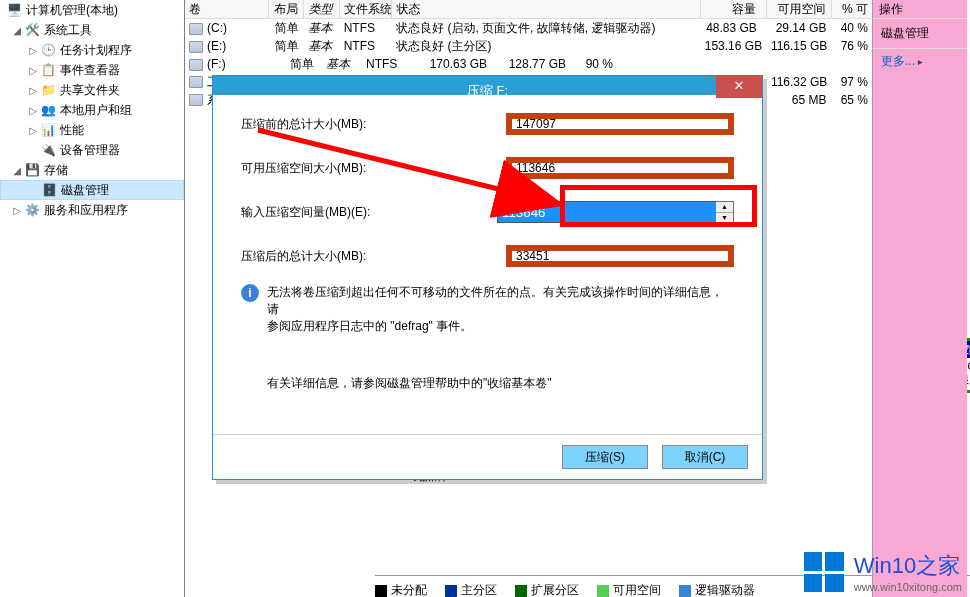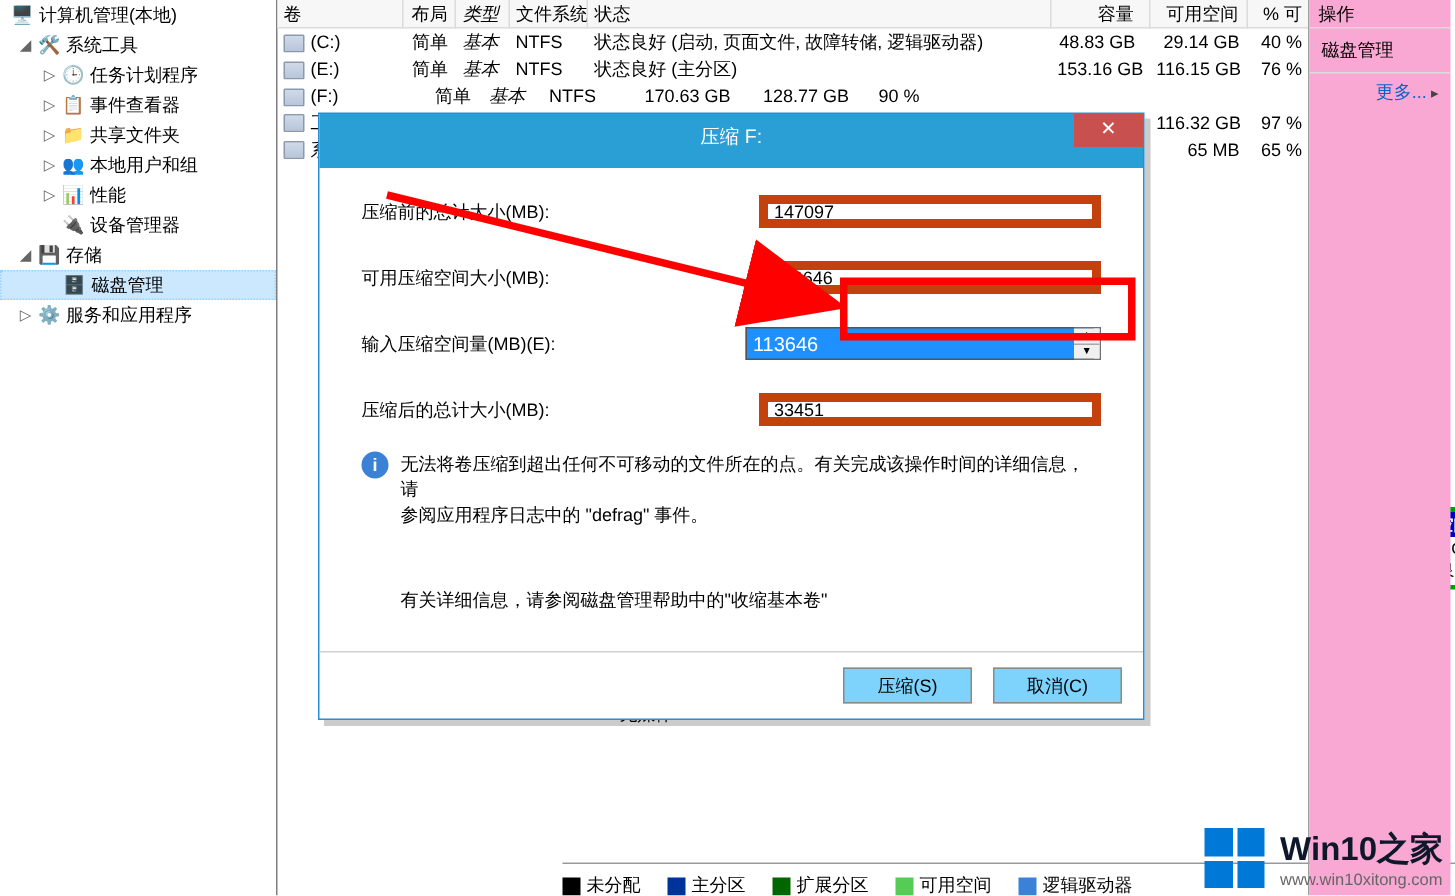--- a/index.html
+++ b/index.html
@@ -27,36 +27,36 @@
   .col-status { width: 360px; }
   .col-cap { width: 75px; text-align: right; padding-right: 10px; }
   .col-free { width: 75px; text-align: right; padding-right: 6px; }
   .col-pct { width: 45px; text-align: right; }
   .vol-icon { width: 14px; height: 12px; display: inline-block; margin-right: 4px; background: linear-gradient(#d0d9e8,#b8c6da); border: 1px solid #8a99ac; border-radius: 1px; vertical-align: middle; }
 
   
   .actions-panel { position: absolute; left: 873px; top: 0; width: 94px; height: 597px; background:#f9a8d4; }
   .actions-header { height: 19px; line-height: 19px; padding: 0 6px; border-bottom: 1px solid #dcdcdc; font-weight: 400; }
   .actions-sec { padding: 6px 8px; border-bottom: 1px solid #dcdcdc; }
-  .actions-link { color: #0066cc; padding: 4px 8px; cursor: pointer; text-align: right; }
+  .actions-link { color: #0066cc; padding: 4px 8px; cursor: pointer; }
   .actions-link::after { content: " ▸"; color:#444; font-size:10px; }
 
   
   .disk-area { position: absolute; left: 190px; top: 330px; width: 680px; }
   .disk-label { position: absolute; left: 0; top: 10px; width: 40px; font-size: 12px; }
   .disk-rect { position: absolute; left: 555px; top: 8px; width: 120px; height: 55px; border: 3px solid #00a000; padding: 2px 4px; font-size: 11px; background:#fff; }
   .disk-rect .hdr { background:#0000c4; color:#fff; padding: 1px 3px; margin:-2px -4px 2px -4px; font-weight:bold; }
   .media-row { position:absolute; left:0; top:108px; width:680px; display:flex; align-items:flex-start; }
   .cd-icon { width: 30px; height:26px; margin-right:8px; border:1px solid #888; background:radial-gradient(circle,#eee 45%,#ccc 60%); border-radius:3px; }
   .legend { position:absolute; left:0; top:245px; width:680px; border-top:1px solid #999; padding-top:6px; display:flex; gap:18px; }
   .legend-box { width:12px; height:12px; display:inline-block; margin-right:4px; vertical-align:middle; }
 
   
   .dlg { position: absolute; left: 212px; top: 75px; width: 551px; height: 405px; background: #fff; border: 1px solid #2a8dd4; box-shadow: 4px 4px 0 rgba(0,0,0,0.2); }
-  .dlg-title { height: 36px; line-height: 30px; background: #2a9fd6; color: #fff; text-align: center; font-size: 13px; position:relative; }
+  .dlg-title { height: 19px; line-height: 30px; background: #2a9fd6; color: #fff; text-align: center; font-size: 13px; position:relative; }
   .dlg-close { position: absolute; right: 0; top: 0; width: 46px; height: 22px; background: #c8504e; color:#fff; text-align:center; line-height:20px; font-size:13px; }
   .dlg-body { padding: 18px 28px 10px 28px; }
   .dlg-row { display:flex; align-items:center; margin-bottom: 22px; }
   .dlg-lbl { width: 270px; }
   .dlg-field { width: 232px; height: 22px; border:6px solid #c2410c; padding: 0 4px; font-size:12px; display:flex; align-items:center; background:#fff; }
   .dlg-field.ro { background: #fff; }
   .spin { position:relative; width: 250px; }
   .spin input { width: 232px; height: 22px; border:1px solid #555; padding:0 4px; background:#1e90ff; color:#fff; }
   .spin-btns { position:absolute; right:0; top:0; width:18px; height:22px; border:1px solid #707070; border-left:none; display:flex; flex-direction:column; }
   .spin-btns div { flex:1; font-size:7px; text-align:center; line-height:9px; background:#f0f0f0; border-bottom:1px solid #aaa; }
@@ -68,21 +68,21 @@
   .dlg-btn { min-width: 86px; height: 24px; border:1px solid #8a8a8a; background:#7dd3fc; font-size:12px; }
 
   
   .arrow-line { position:absolute; pointer-events:none; }
 
   
   .watermark { position:absolute; right:8px; bottom:4px; display:flex; align-items:center; gap:10px; }
   .watermark .logo { width:40px; height:40px; display:grid; grid-template:1fr 1fr/1fr 1fr; gap:3px; }
   .watermark .logo div { background:#0078d7; }
   .watermark .text { display:flex; flex-direction:column; align-items:flex-start; }
-  .watermark .big { font-size:22px; font-weight:700; color:#0f172a; }
+  .watermark .big { font-size:22px; font-weight:400; color:#1d4ed8; }
   .watermark .url { font-size:11px; color:#666; }
 </style>
 </head>
 <body>
 
 <div class="tree-panel">
   <div class="tree-item">
     <span class="tree-icon">🖥️</span>
     <span>计算机管理(本地)</span>
   </div>

